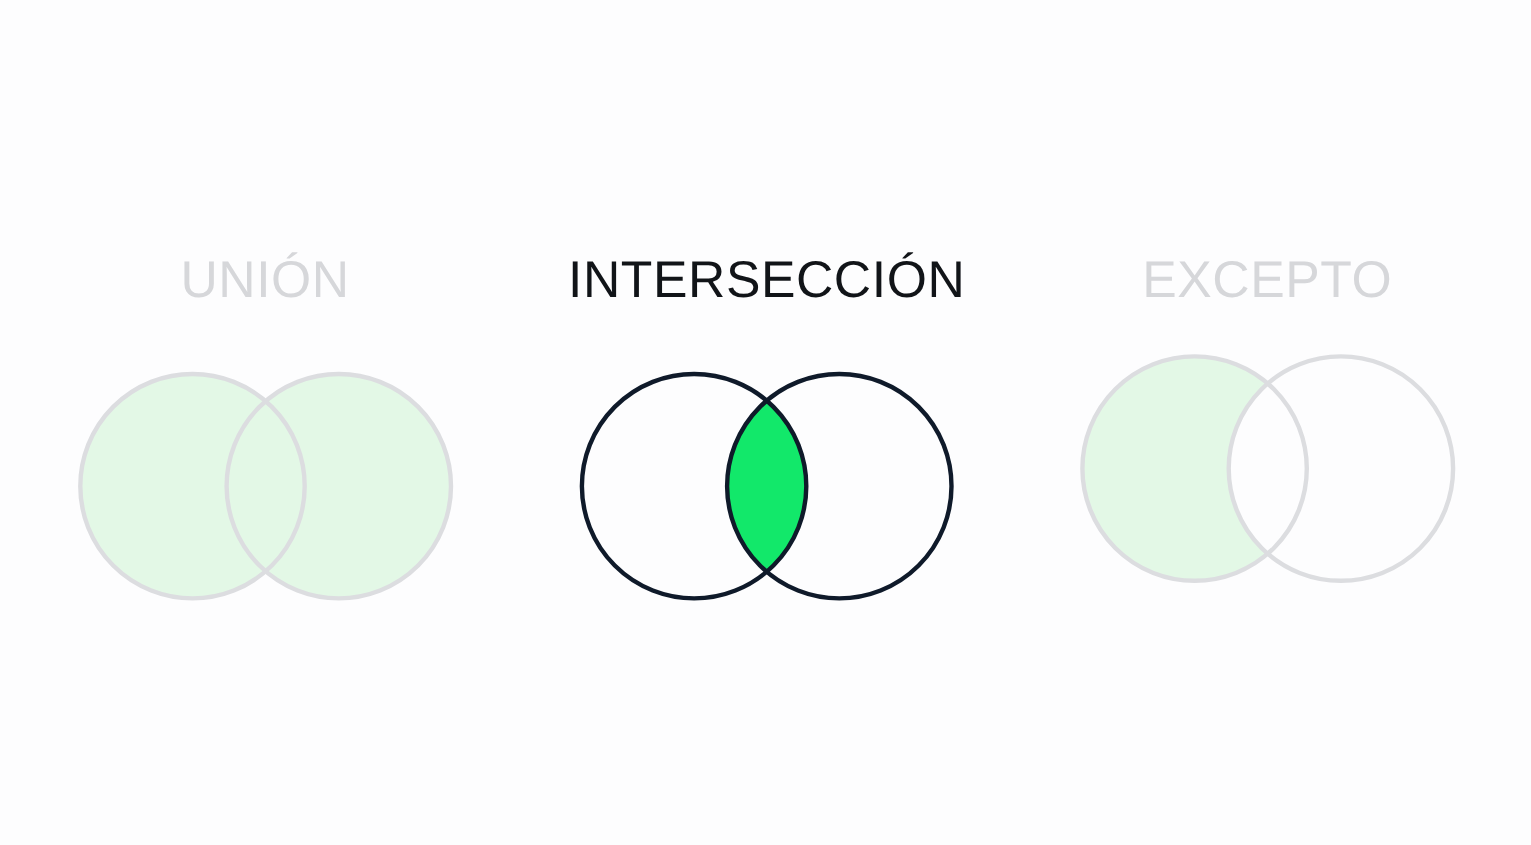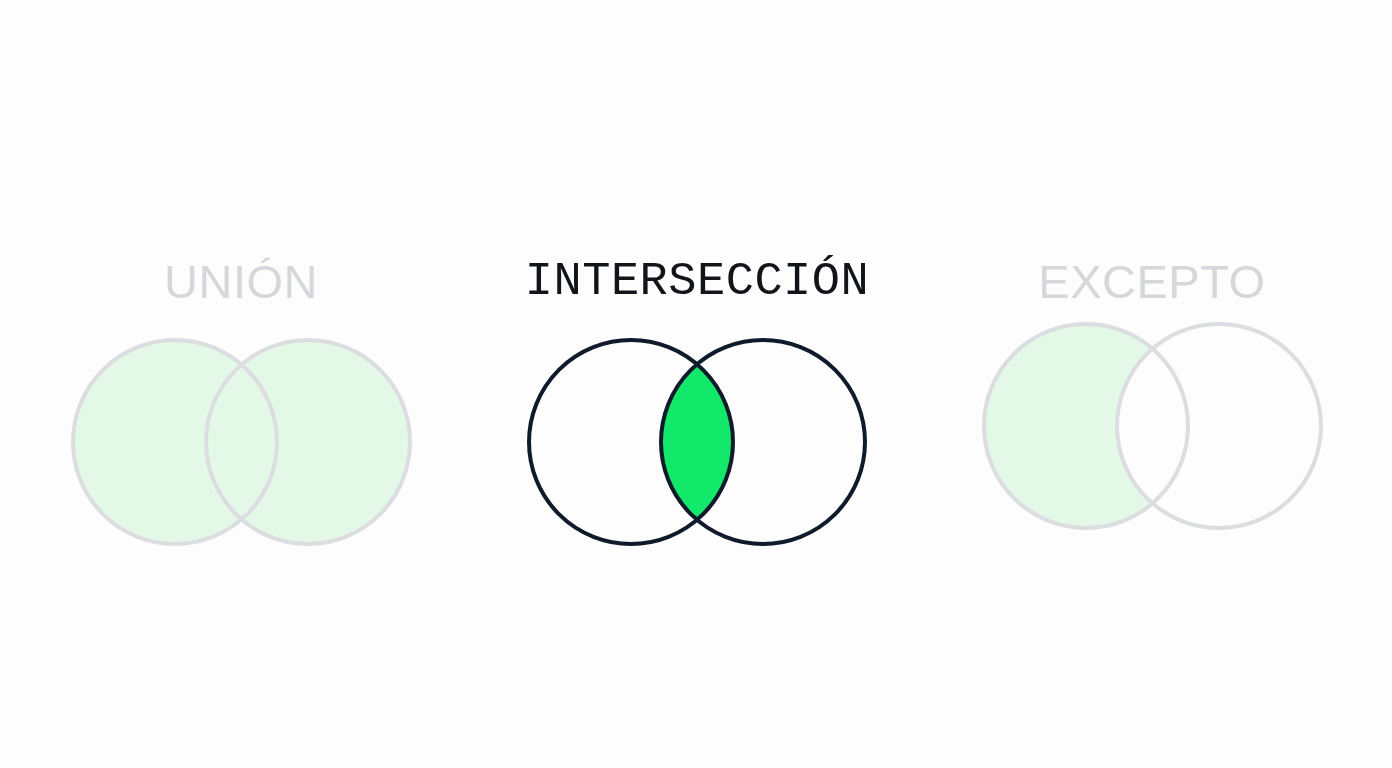--- a/index.html
+++ b/index.html
@@ -2,32 +2,32 @@
 <html><head>
 <meta charset="utf-8">
 <style>
   html, body { margin: 0; padding: 0; }
   body {
     width: 1392px; height: 768px; background: #fdfdfe; position: relative; overflow: hidden;
     font-family: "Liberation Sans", "DejaVu Sans", sans-serif;
   }
   .label {
     position: absolute; top: 226px; font-size: 47px; letter-spacing: 0.5px;
-    text-align: center; width: 440px; line-height: 56px; font-weight: 400; margin-top: 28px;
+    text-align: center; width: 440px; line-height: 56px; font-weight: 400;
   }
   #lbl-union { left: 21px; }
   #lbl-inter { left: 477px; }
   #lbl-except { left: 932px; text-align: center; }
   svg#diagram { position: absolute; left: 0; top: 0; }
 </style>
 </head>
 <body>
 
 <div class="label" id="lbl-union" style="color: rgb(214, 215, 218);">UNIÓN</div>
-<div class="label" id="lbl-inter" style="color: rgb(17, 20, 24); font-family: Liberation Mono, monospace;">INTERSECCIÓN</div>
+<div class="label" id="lbl-inter" style="color: rgb(17, 20, 24);">INTERSECCIÓN</div>
 <div class="label" id="lbl-except" style="color: rgb(214, 215, 218);">EXCEPTO</div>
 
 <svg id="diagram" width="1392" height="768" viewBox="0 0 1392 768">
   <defs>
     <clipPath id="clipInterLeft">
         <circle cx="631" cy="442" r="102"></circle>
       </clipPath>
     <clipPath id="clipExceptLeft">
         <circle cx="1086" cy="426" r="102"></circle>
       </clipPath>

